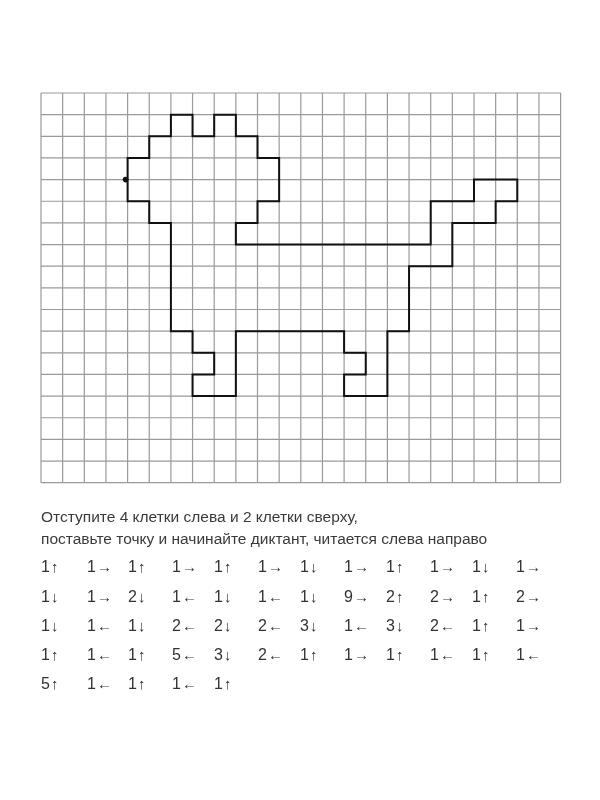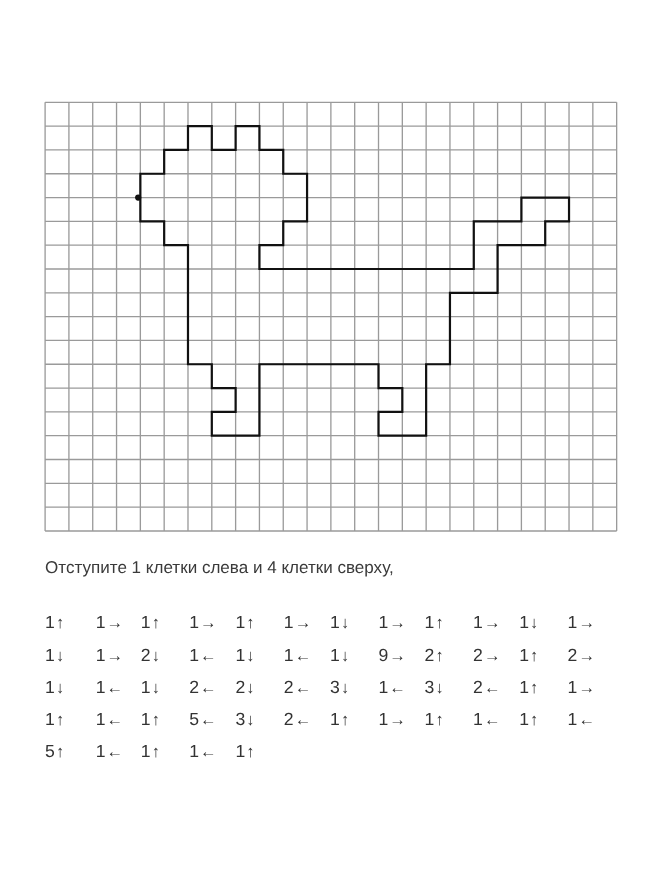--- a/index.html
+++ b/index.html
@@ -63,21 +63,22 @@
       <line x1="41" x2="560.5999999999999" y1="417.75" y2="417.75" stroke="#9a9a9a" stroke-width="1.2"></line>
       <line x1="41" x2="560.5999999999999" y1="439.4" y2="439.4" stroke="#9a9a9a" stroke-width="1.2"></line>
       <line x1="41" x2="560.5999999999999" y1="461.04999999999995" y2="461.04999999999995" stroke="#9a9a9a" stroke-width="1.2"></line>
       <line x1="41" x2="560.5999999999999" y1="482.7" y2="482.7" stroke="#9a9a9a" stroke-width="1.2"></line>
       <polyline points="127.6,179.6 127.6,157.95 149.25,157.95 149.25,136.3 170.89999999999998,136.3 170.89999999999998,114.65 192.54999999999998,114.65 192.54999999999998,136.3 214.2,136.3 214.2,114.65 235.85,114.65 235.85,136.3 257.5,136.3 257.5,157.95 279.15,157.95 279.15,201.25 257.5,201.25 257.5,222.89999999999998 235.85,222.89999999999998 235.85,244.54999999999998 430.7,244.54999999999998 430.7,201.25 474,201.25 474,179.6 517.3,179.6 517.3,201.25 495.65,201.25 495.65,222.89999999999998 452.34999999999997,222.89999999999998 452.34999999999997,266.2 409.04999999999995,266.2 409.04999999999995,331.15 387.4,331.15 387.4,396.09999999999997 344.09999999999997,396.09999999999997 344.09999999999997,374.45 365.75,374.45 365.75,352.79999999999995 344.09999999999997,352.79999999999995 344.09999999999997,331.15 235.85,331.15 235.85,396.09999999999997 192.54999999999998,396.09999999999997 192.54999999999998,374.45 214.2,374.45 214.2,352.79999999999995 192.54999999999998,352.79999999999995 192.54999999999998,331.15 170.89999999999998,331.15 170.89999999999998,222.89999999999998 149.25,222.89999999999998 149.25,201.25 127.6,201.25 127.6,179.6" fill="none" stroke="#111111" stroke-width="2" stroke-linejoin="miter"></polyline>
       <circle cx="125.6" cy="179.6" r="2.8" fill="#111111"></circle>
     </svg>
 </div>
 
 <div class="instructions">
-  <div>Отступите  1 клетки слева и 4 клетки сверху,</div>
+  <div>Отступите  4 клетки слева и 2 клетки сверху,</div>
+  <div>поставьте точку и начинайте диктант, читается слева направо</div>
 </div>
 
 <div class="dictation" id="dictation">
     <div class="dict-row" style="top: 0px;">
       <span class="dict-cell" style="left: 41px;"><span class="num">1</span><span class="arr">↑</span></span>
       <span class="dict-cell" style="left: 87px;"><span class="num">1</span><span class="arr">→</span></span>
       <span class="dict-cell" style="left: 128px;"><span class="num">1</span><span class="arr">↑</span></span>
       <span class="dict-cell" style="left: 172px;"><span class="num">1</span><span class="arr">→</span></span>
       <span class="dict-cell" style="left: 214px;"><span class="num">1</span><span class="arr">↑</span></span>
       <span class="dict-cell" style="left: 258px;"><span class="num">1</span><span class="arr">→</span></span>

